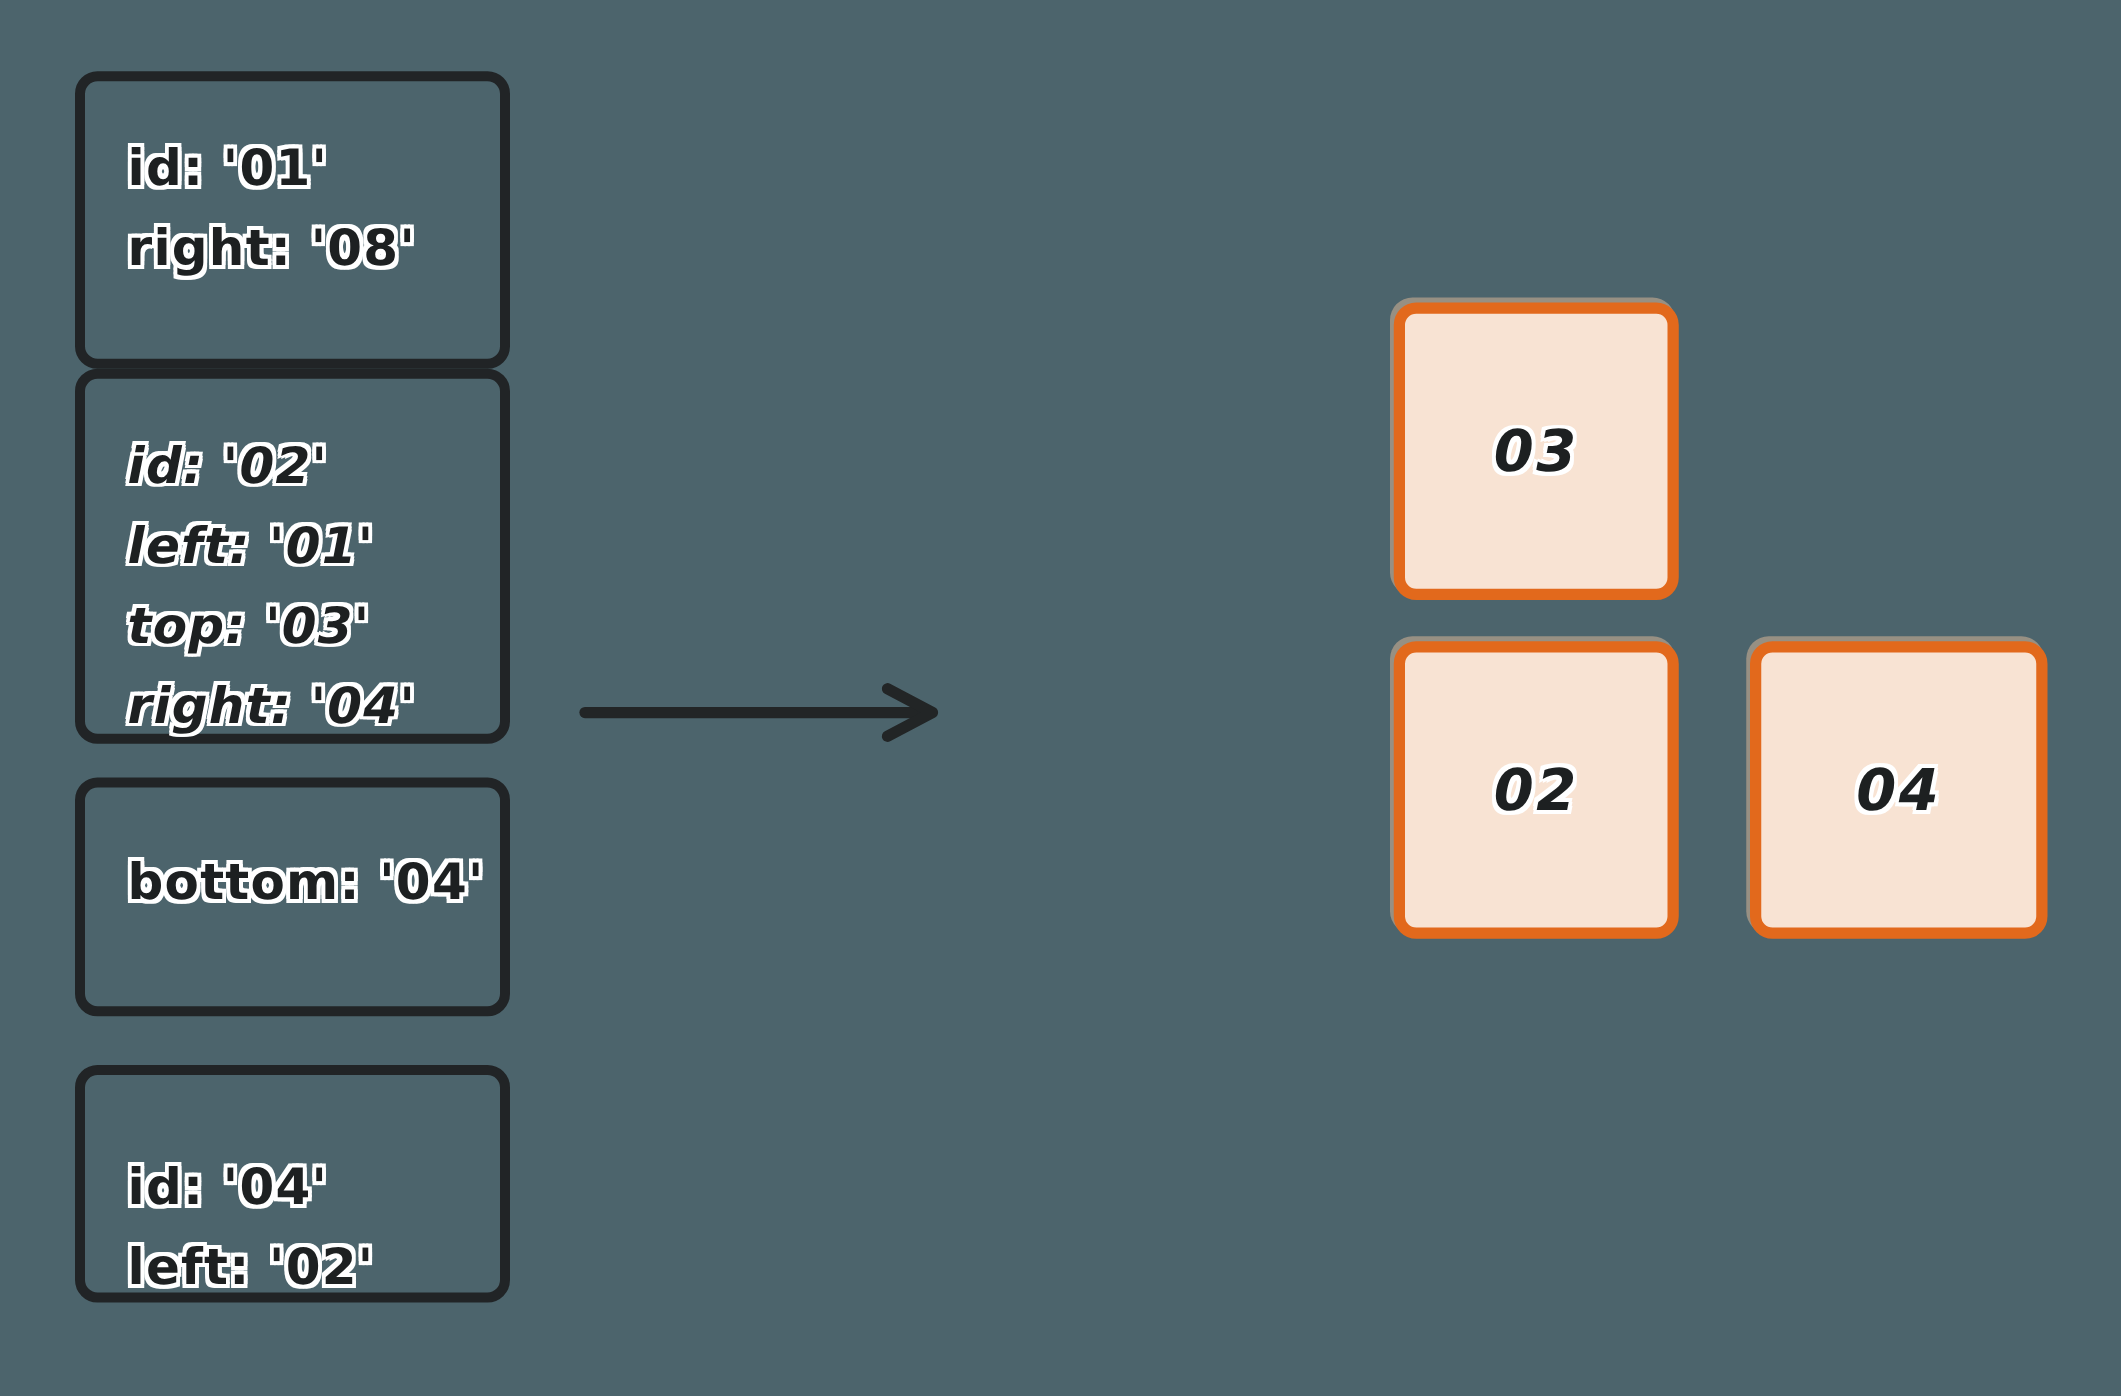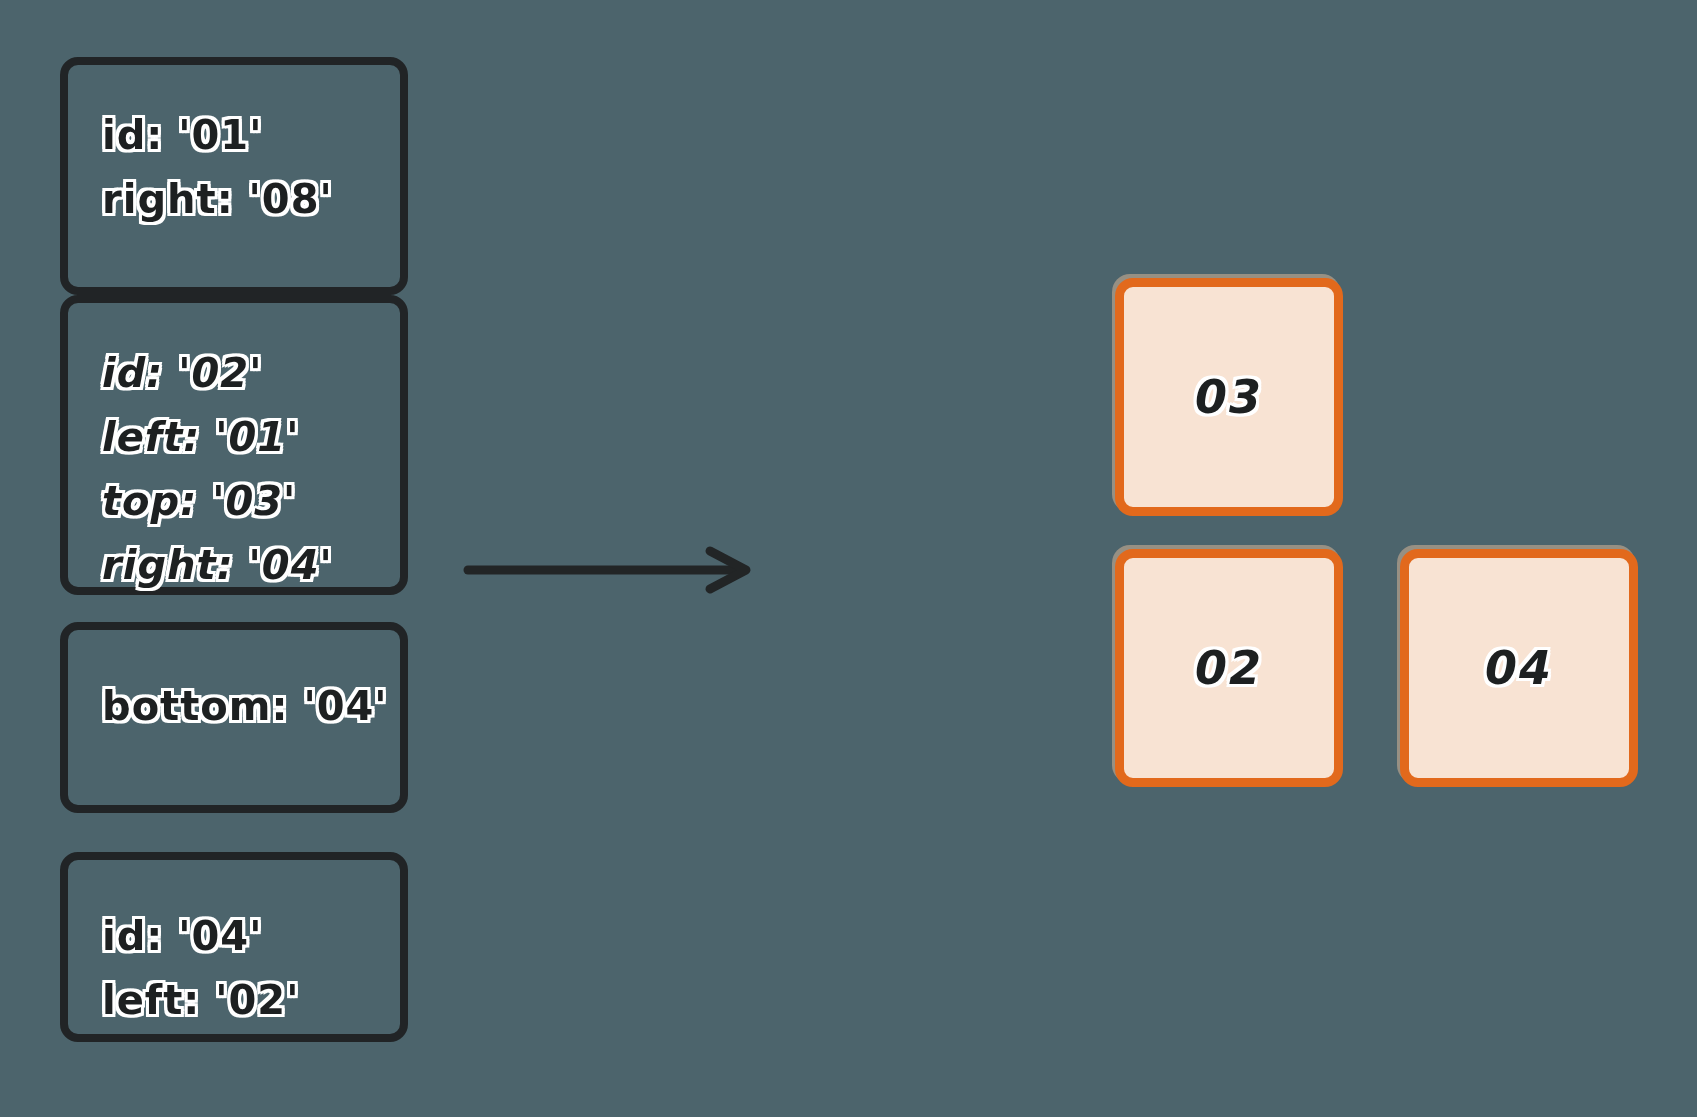--- a/index.html
+++ b/index.html
@@ -44,21 +44,21 @@
   }
   .outlined {
     text-shadow:
       -3px -3px 0 var(--text-outline), 0 -3px 0 var(--text-outline), 3px -3px 0 var(--text-outline),
       -3px  0   0 var(--text-outline), 3px  0   0 var(--text-outline),
       -3px  3px 0 var(--text-outline), 0  3px 0 var(--text-outline), 3px  3px 0 var(--text-outline);
   }
   #def-01 { top: 57px;  height: 238px; }
   #def-02 { top: 295px; height: 300px; font-style: italic; }
   #def-03 { top: 622px; height: 191px; padding-top: 44px; }
-  #def-04 { top: 852px; height: 190px; padding-top: 44px; }
+  #def-04 { top: 852px; height: 190px; padding-top: 58px; }
 
   
   .arrow {
     position: absolute;
     left: 458px;
     top: 540px;
   }
   .arrow line, .arrow polyline {
     stroke: var(--arrow);
     stroke-width: 9;
@@ -70,21 +70,20 @@
   
   .node-box {
     position: absolute;
     border: 9px solid var(--node-border);
     border-radius: 18px;
     background: var(--node-fill);
     display: flex;
     align-items: center;
     justify-content: center;
     box-shadow: -3px -4px 0 0 rgba(244, 198, 160, 0.45);
-    margin-top: 36px;
   }
   .node-label {
     font-size: 46px;
     font-weight: bold;
     font-style: italic;
     letter-spacing: 2px;
     color: var(--text);
   }
   #node-03 { left: 1115px; top: 242px; width: 228px; height: 238px; }
   #node-01 { left: 830px;  top: 513px; width: 240px; height: 238px; }

